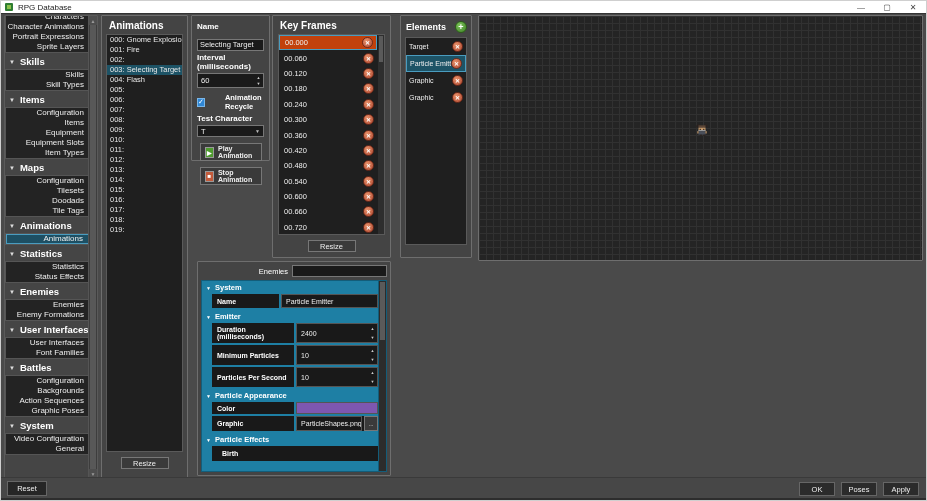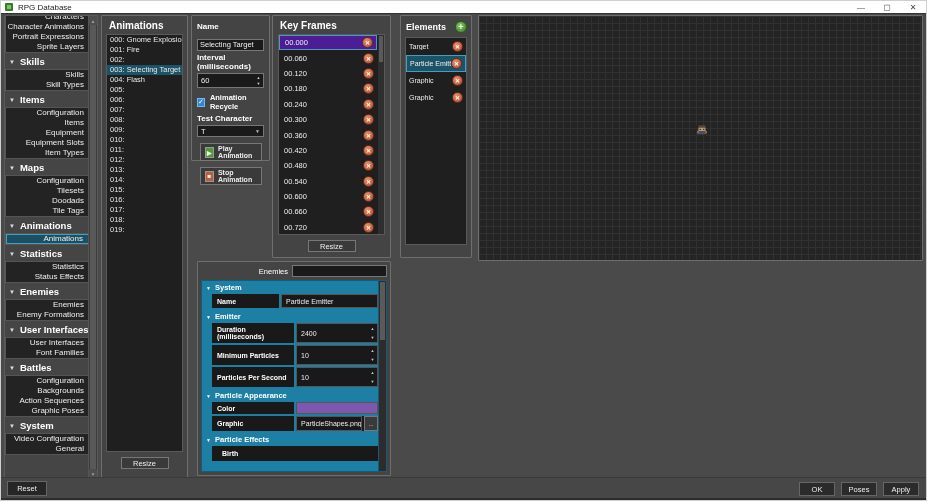--- a/index.html
+++ b/index.html
@@ -45,36 +45,36 @@
   
   .form-panel { left:190px; top:1px; width:79px; height:146px; padding:4px 5px; }
   .flabel { font-size:8px; font-weight:bold; color:#fff; margin:2px 0 2px 0; }
   .tinput { width:100%; height:12px; background:#1a1a1a; border:1px solid #777; color:#eee; font-size:7.5px; padding:0 2px; }
   .spin { display:flex; height:15px; background:#1a1a1a; border:1px solid #777; }
   .spin input { flex:1; background:transparent; border:0; color:#eee; font-size:7.5px; padding-left:3px; width:40px; }
   .spin-arrows { width:9px; display:flex; flex-direction:column; }
   .spin-arrows div { flex:1; font-size:4px; color:#ccc; display:flex; align-items:center; justify-content:center; }
   .chk-row { display:flex; align-items:center; margin:5px 0 3px 0; }
   .chk { width:9px; height:9px; background:#2f86d4; border:1px solid #79b6e8; display:flex; align-items:center; justify-content:center; color:#fff; font-size:7px; }
-  .chk-label { font-size:7.5px; font-weight:bold; color:#fff; margin-left:5px; }
+  .chk-label { font-size:7.5px; font-weight:bold; color:#fff; margin-left:20px; }
   .combo { height:12px; background:#1a1a1a; border:1px solid #777; display:flex; align-items:center; }
   .combo-val { flex:1; font-size:7.5px; color:#eee; padding-left:3px; }
   .combo-arrow { font-size:5px; color:#bbb; margin-right:3px; }
   .media-btn { width:62px; height:18px; margin:6px auto 0 auto; font-size:7px; font-weight:bold; justify-content:flex-start; padding-left:4px; }
   .mi { width:11px; height:11px; border:1px solid #999; margin-right:4px; display:flex; align-items:center; justify-content:center; font-size:6px; color:#fff; }
   .mi.play { background:#4e9b2e; }
   .mi.stop { background:#c25a3a; }
 
   
   .kf-panel { left:271px; top:1px; width:119px; height:243px; }
   .kf-title { font-size:10px; padding:4px 0 3px 7px; }
   .kf-list { position:relative; height:201px; margin:0 5px; }
   .kf-rows { position:absolute; inset:0 7px 0 0; overflow:hidden; }
   .kf-row { height:15.4px; display:flex; align-items:center; padding:0 3px 0 5px; }
-  .kf-row.sel { background:#4c1d95; border:1px solid #4a9cbf; }
+  .kf-row.sel { background:#c2410c; border:1px solid #4a9cbf; }
   .kf-time { font-size:7.5px; color:#eee; flex:1; }
   .xbtn { width:11px; height:11px; border-radius:50%; background:radial-gradient(circle at 35% 30%, #e78f68, #b14a32); border:1px solid #6e2a1a; color:#fff; font-size:6px; font-weight:bold; display:flex; align-items:center; justify-content:center; cursor:default; }
   .kf-scrollbar { position:absolute; right:0; top:0; bottom:0; width:6px; background:#2e2e2e; }
   .kf-thumb { position:absolute; top:1px; left:1px; right:1px; height:26px; background:#5a5a5a; }
 
   
   .el-panel { left:399px; top:1px; width:72px; height:243px; }
   .el-head { display:flex; align-items:center; padding:5px 4px 4px 5px; }
   .el-title { font-size:9px; flex:1; }
   .addbtn { width:12px; height:12px; border-radius:50%; background:radial-gradient(circle at 35% 30%, #7dc25a, #3f8427); border:1px solid #2c5e1a; color:#fff; font-size:9px; font-weight:bold; display:flex; align-items:center; justify-content:center; cursor:default; }

